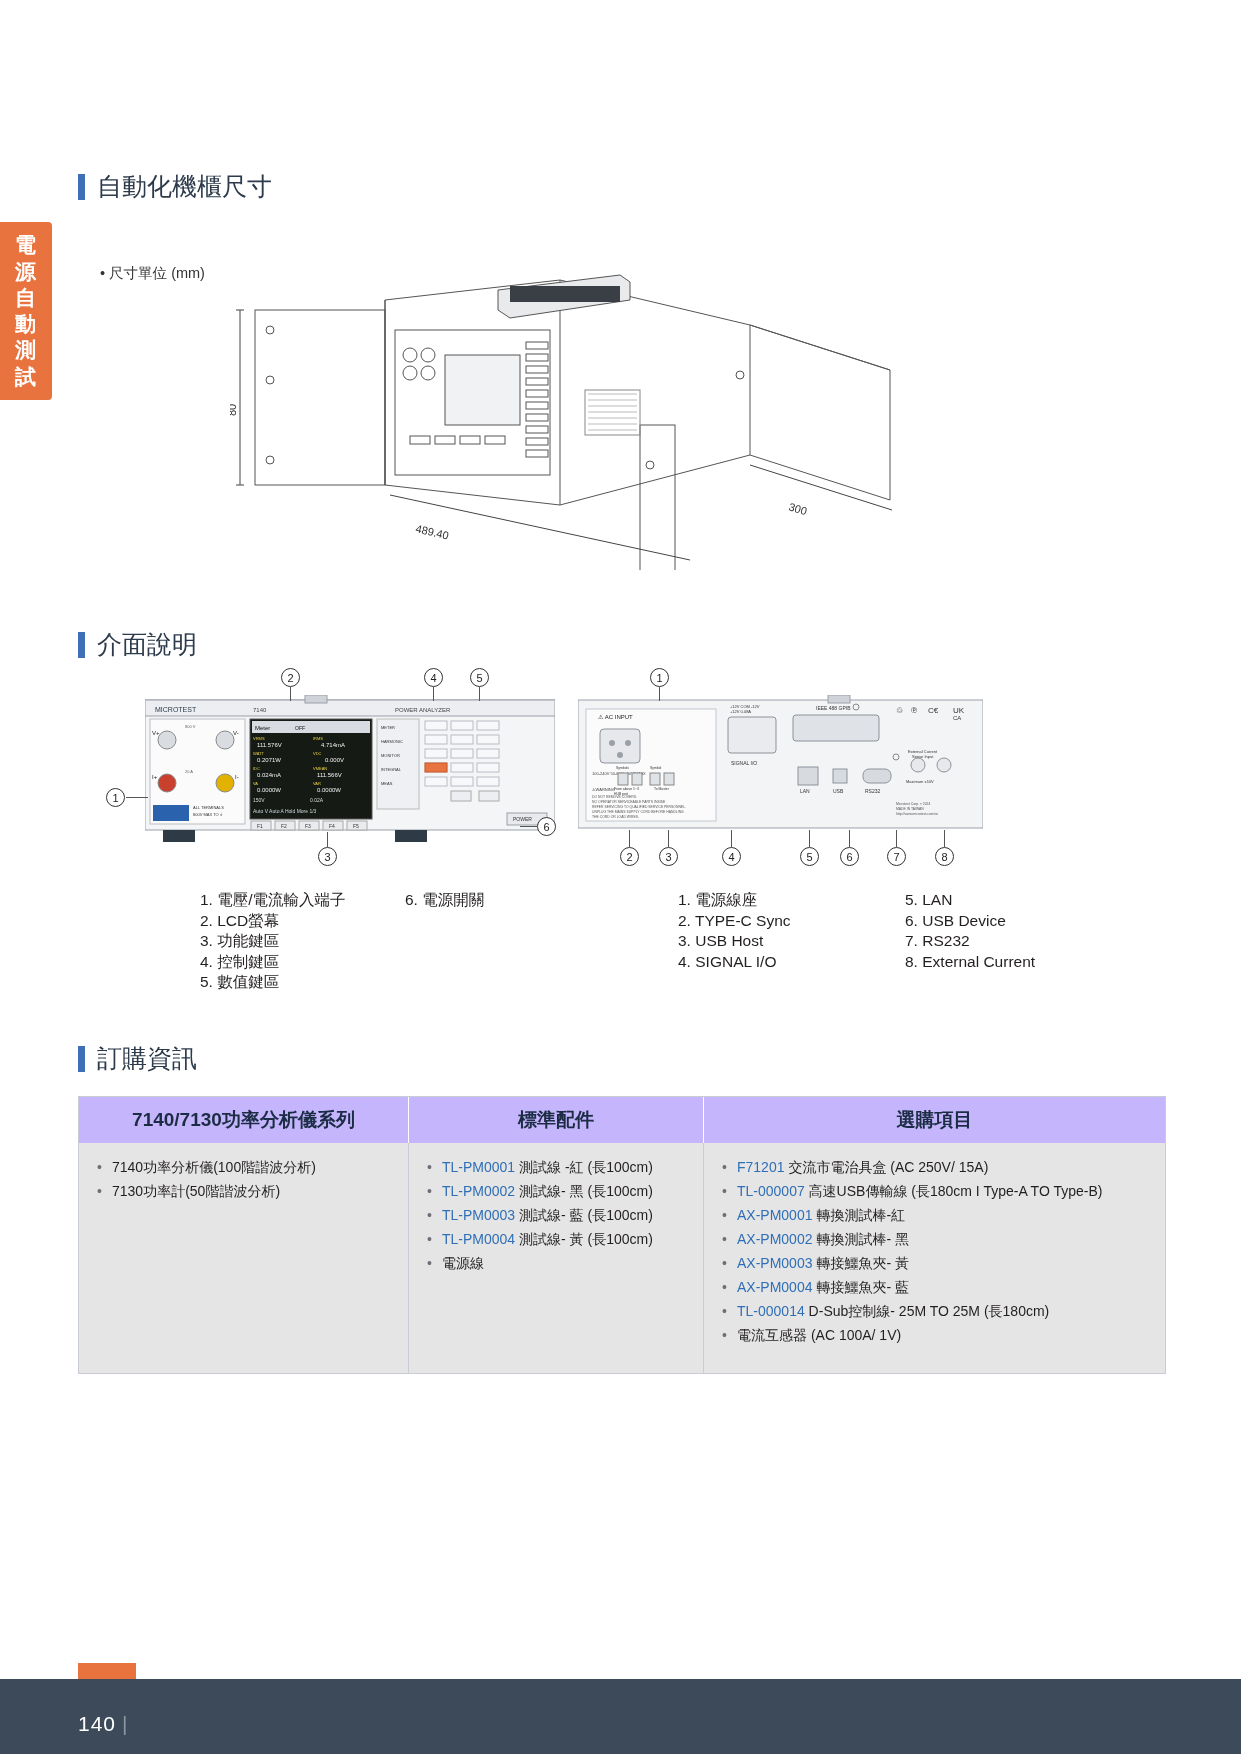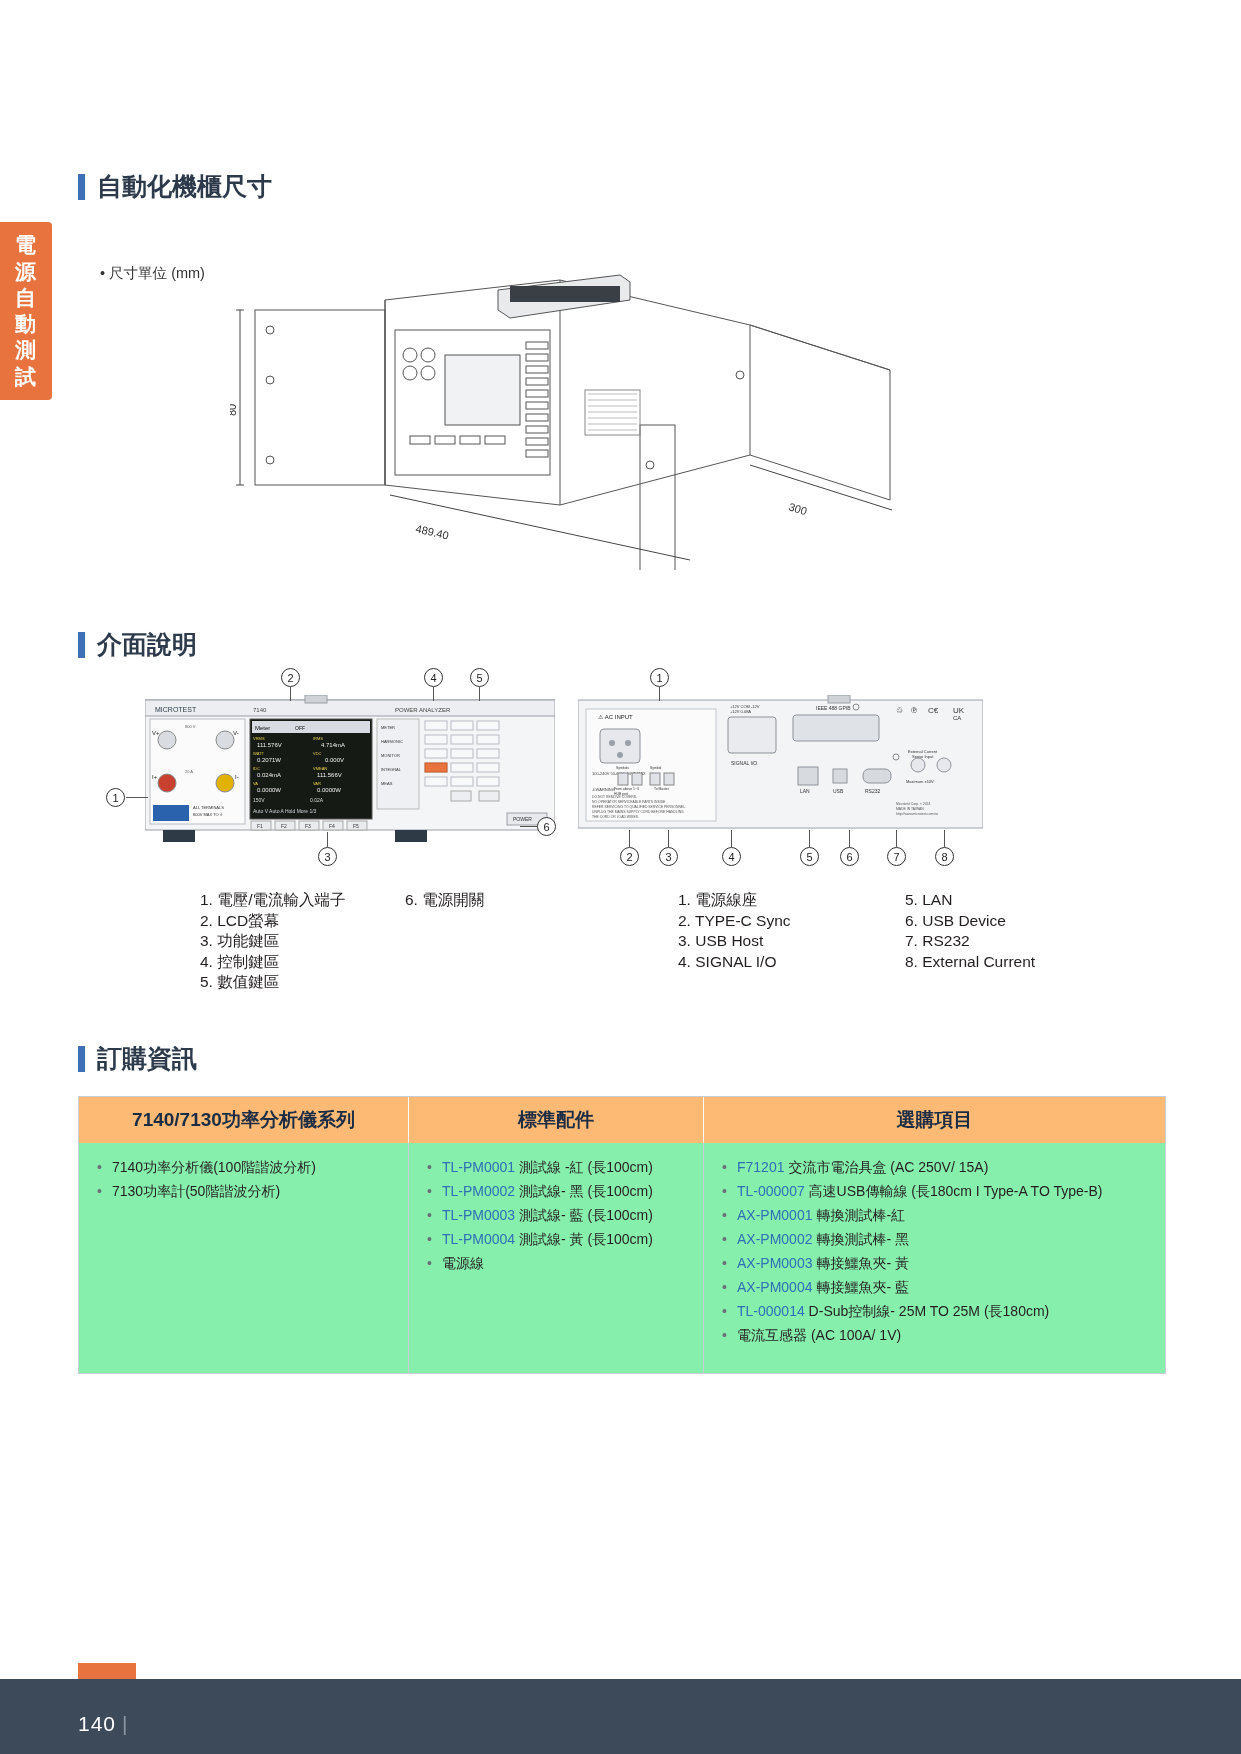--- a/index.html
+++ b/index.html
@@ -24,21 +24,21 @@
     font-size:21px; line-height:1.25; letter-spacing:1px;
     font-weight:bold;
     border-radius:0 4px 4px 0;
   }
   .side-tab span { display:block; }
 
   
   .sec-head {
     position:absolute;
     display:flex; align-items:center;
-    font-size:25px; font-weight:bold; color:#2c3a4b;
+    font-size:25px; font-weight:normal; color:#2c3a4b;
   }
   .sec-head .bar {
     width:7px; height:26px; background:#3f6fb5; margin-right:12px;
   }
 
   .note {
     position:absolute;
     font-size:14.5px; color:#333;
   }
 
@@ -54,39 +54,39 @@
 
   
   .order-table {
     position:absolute;
     left:78px; top:1096px; width:1088px;
     border:1px solid #c8ccd4;
     border-collapse:collapse;
   }
   .order-table .thead {
     display:flex;
-    background:#fdba74;
+    background:#c4b5fd;
     color:#1b2c44;
     font-weight:bold;
     font-size:19px;
   }
   .order-table .thead > div {
     padding:10px 0;
     text-align:center;
     border-right:1px solid #ffffff;
   }
   .order-table .thead > div:last-child { border-right:none; }
   .col1 { width:330px; }
   .col2 { width:295px; }
   .col3 { flex:1; }
 
   .order-table .tbody {
     display:flex;
     min-height:230px;
-    background:#86efac;
+    background:#e5e5e5;
   }
   .order-table .tbody > div {
     padding:12px 16px 18px 16px;
     border-right:1px solid #c8ccd4;
   }
   .order-table .tbody > div:last-child { border-right:none; }
 
   ul.bul { list-style:none; margin:0; padding:0; }
   ul.bul li {
     position:relative;

